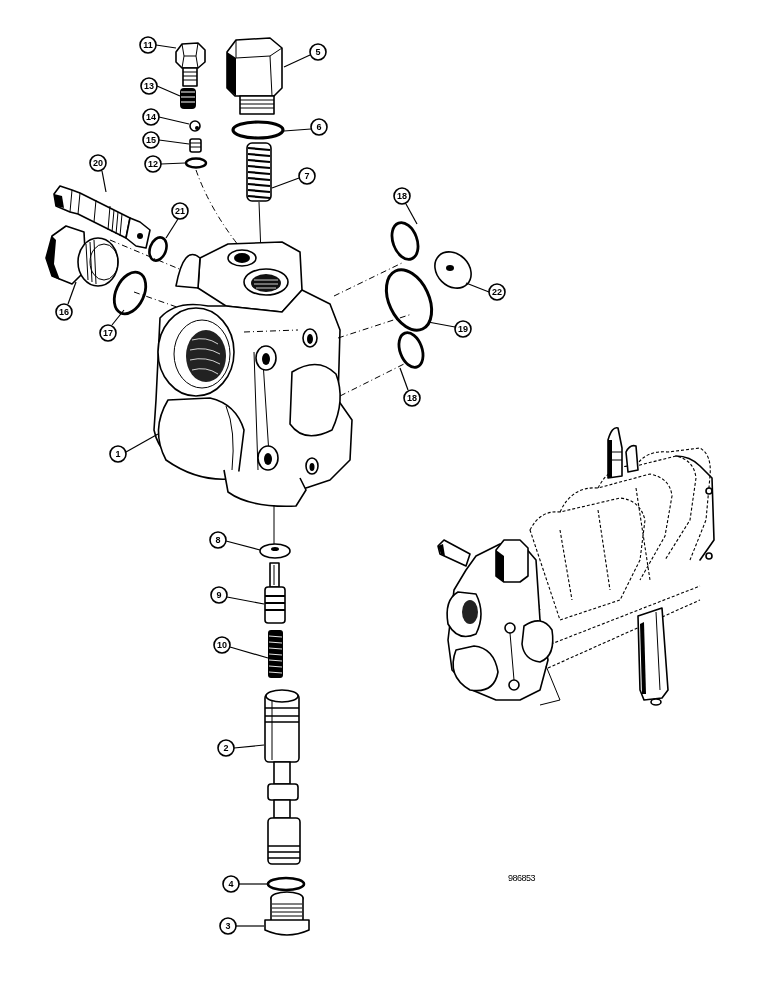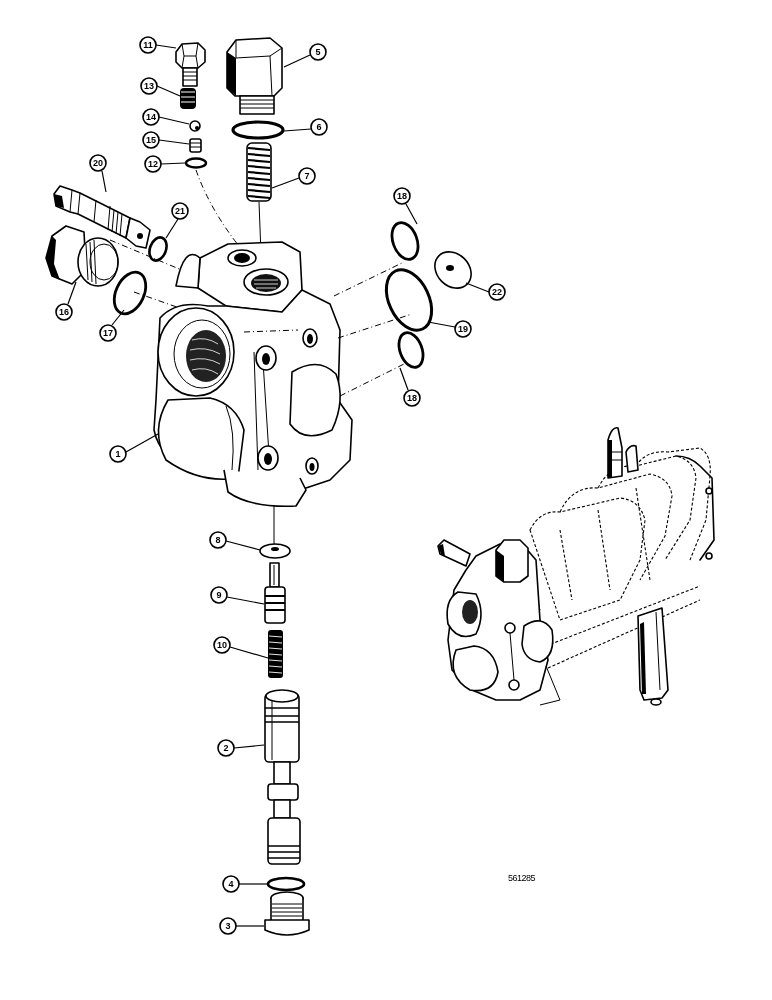--- a/index.html
+++ b/index.html
@@ -333,13 +333,13 @@
   <g class="callout">
       <circle cx="180" cy="211" r="8"></circle>
       <text x="180" y="211">21</text>
     </g>
   <g class="callout">
       <circle cx="497" cy="292" r="8"></circle>
       <text x="497" y="292">22</text>
     </g>
 </svg>
 
-<div class="fig-id">561285</div>
+<div class="fig-id">986853</div>
 
 </body></html>

